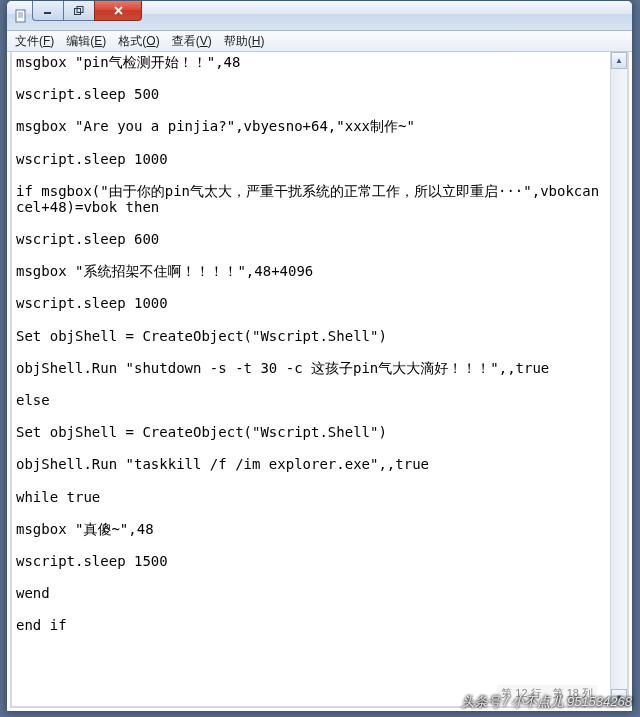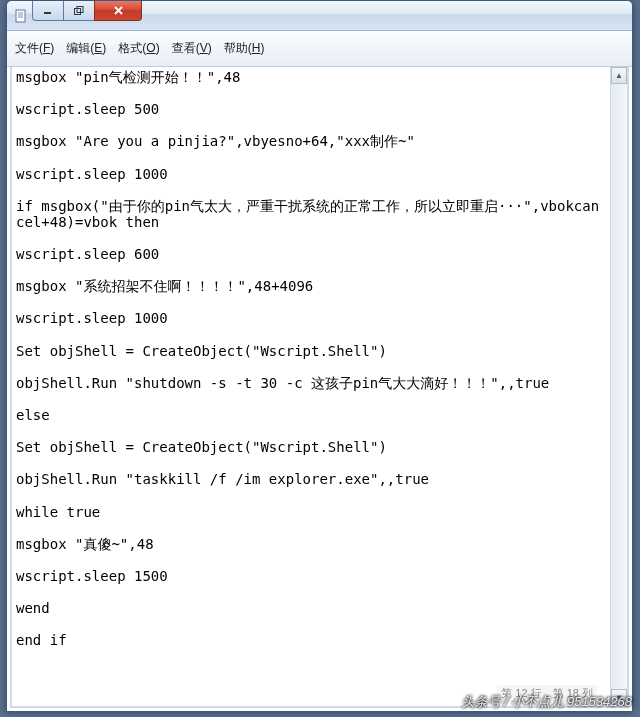--- a/index.html
+++ b/index.html
@@ -68,21 +68,21 @@
   }
   .win-btn.close {
     width: 48px;
     background: linear-gradient(to bottom, #e67a6a 0%, #d94b36 45%, #c23a28 46%, #cf4632 100%);
     color: #fff;
     border-color: #8a2a1a;
     border-radius: 0 0 4px 0;
   }
   .win-btn.min { border-radius: 0 0 0 4px; }
   .menubar {
-    height: 36px;
+    height: 21px;
     background: linear-gradient(to bottom, #fafcfe, #e8eef6);
     border-bottom: 1px solid #c0ccd8;
     display: flex;
     align-items: center;
     padding: 0 2px;
     font-size: 12px;
     color: #222;
   }
   .menu-item {
     padding: 2px 6px;

